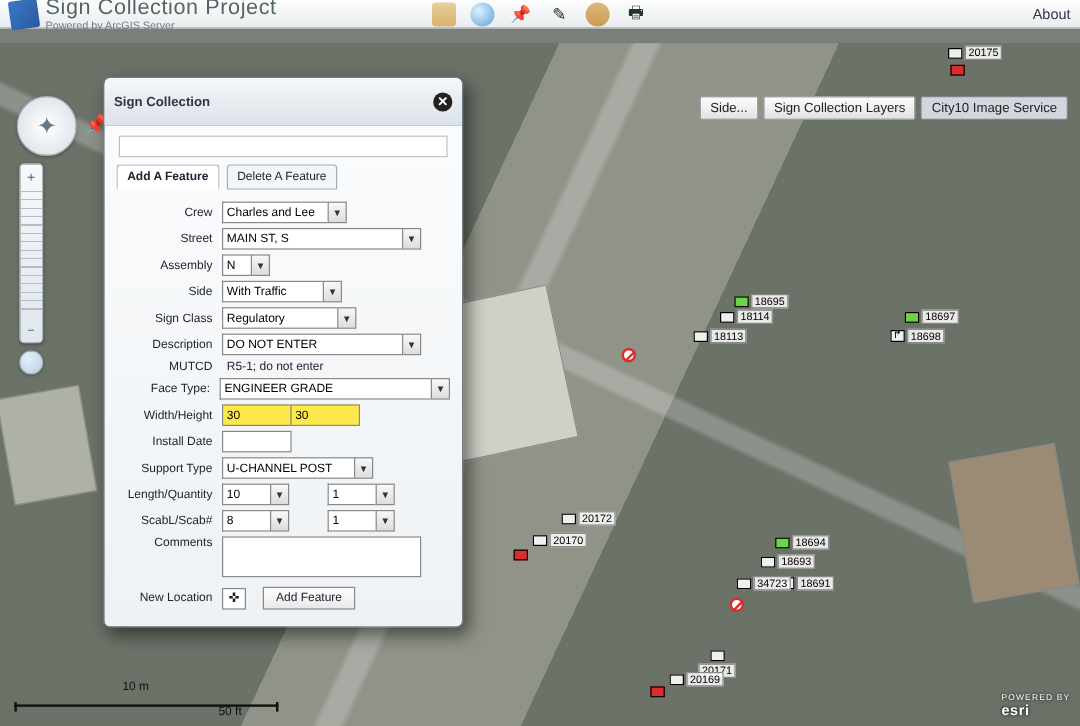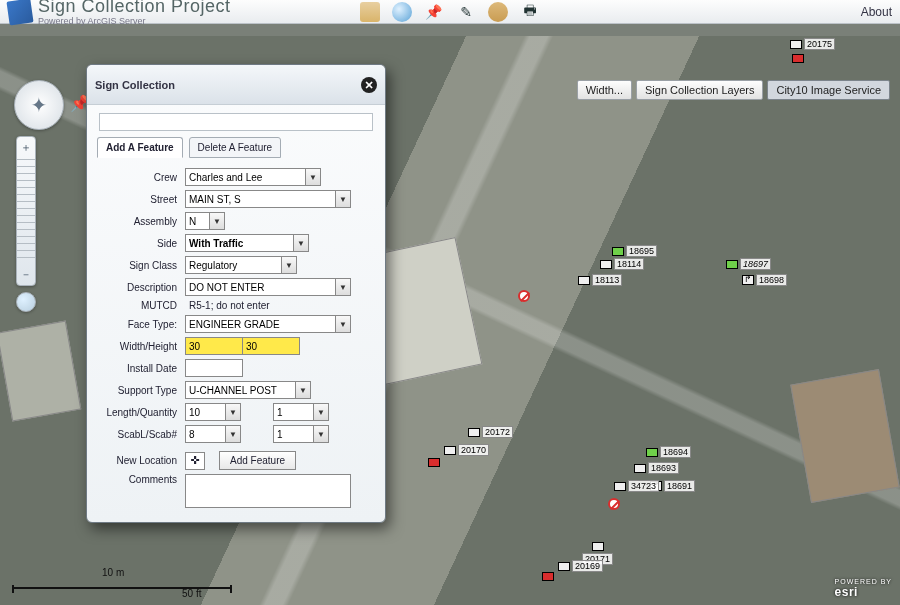--- a/index.html
+++ b/index.html
@@ -178,41 +178,41 @@
   <div class="nav-compass"></div>
   <div class="pushpin">📌</div>
   <div class="zoom-rail">
     <div class="zoom-btn">＋</div>
     <div class="zoom-ticks"></div>
     <div class="zoom-btn">－</div>
   </div>
   <div class="zoom-world"></div>
 
   <div class="layer-btns">
-    <div class="layer-btn">Width...</div>
+    <div class="layer-btn">Side...</div>
     <div class="layer-btn">Sign Collection Layers</div>
     <div class="layer-btn active">City10 Image Service</div>
   </div>
 
   <div class="marker" style="left:790px;top:2px;">
       <span class="sym white"></span>
       <span class="lbl">20175</span>
     </div>
   <div class="marker" style="left:792px;top:18px;">
       <span class="sym red"></span>
     </div>
   <div class="marker" style="left:612px;top:209px;">
       <span class="sym green"></span>
       <span class="lbl">18695</span>
     </div>
   <div class="marker" style="left:600px;top:222px;">
       <span class="sym white"></span>
       <span class="lbl">18114</span>
     </div>
-  <div class="marker" style="left:726px;top:222px;font-style:italic;">
+  <div class="marker" style="left:754px;top:222px;">
       <span class="sym green"></span>
       <span class="lbl">18697</span>
     </div>
   <div class="marker" style="left:578px;top:238px;">
       <span class="sym white"></span>
       <span class="lbl">18113</span>
     </div>
   <div class="marker" style="left:742px;top:238px;">
       <span class="arrow"></span>
       <span class="lbl">18698</span>
@@ -282,42 +282,42 @@
   <div class="panel-body">
     <div class="search-slot"></div>
     <div class="tabs">
       <div class="tab active">Add A Feature</div>
       <div class="tab">Delete A Feature</div>
     </div>
 
     <div class="form-row">
         <label>Crew</label>
       <div class="combo">
-          <input class="inp" style="width: 120px;" value="Charles and Lee">
+          <input class="inp" style="width: 88px;" value="Charles and Lee">
           <div class="dd">▼</div>
         </div>
     </div>
     <div class="form-row">
         <label>Street</label>
       <div class="combo">
           <input class="inp" style="width: 150px;" value="MAIN ST, S">
           <div class="dd">▼</div>
         </div>
     </div>
     <div class="form-row">
         <label>Assembly</label>
       <div class="combo">
           <input class="inp" style="width: 24px;" value="N">
           <div class="dd">▼</div>
         </div>
     </div>
     <div class="form-row">
         <label>Side</label>
       <div class="combo">
-          <input class="inp" style="width: 108px; font-weight: bold;" value="With Traffic">
+          <input class="inp" style="width: 84px;" value="With Traffic">
           <div class="dd">▼</div>
         </div>
     </div>
     <div class="form-row">
         <label>Sign Class</label>
       <div class="combo">
           <input class="inp" style="width: 96px;" value="Regulatory">
           <div class="dd">▼</div>
         </div>
     </div>
@@ -328,21 +328,21 @@
           <div class="dd">▼</div>
         </div>
     </div>
     <div class="form-row">
         <label>MUTCD</label>
       <span class="static-val">R5-1; do not enter</span>
     </div>
     <div class="form-row">
         <label>Face Type:</label>
       <div class="combo">
-          <input class="inp" style="width: 150px;" value="ENGINEER GRADE">
+          <input class="inp" style="width: 176px;" value="ENGINEER GRADE">
           <div class="dd">▼</div>
         </div>
     </div>
     <div class="form-row">
         <label>Width/Height</label>
       <input class="inp hl" style="width: 58px;" value="30">
       <input class="inp hl" style="width: 58px; margin-left: -1px;" value="30">
     </div>
     <div class="form-row">
         <label>Install Date</label>
@@ -374,23 +374,23 @@
         <div class="combo">
             <input class="inp" style="width: 40px;" value="8">
             <div class="dd">▼</div>
           </div>
         <div class="combo">
             <input class="inp" style="width: 40px;" value="1">
             <div class="dd">▼</div>
           </div>
       </div>
     </div>
+    <div class="form-row" style="align-items:flex-start">
+        <label>Comments</label>
+      <div class="textarea"></div>
+    </div>
     <div class="form-row" style="margin-top:8px">
         <label>New Location</label>
       <div class="loc-btn">✜</div>
       <div class="add-btn">Add Feature</div>
     </div>
-    <div class="form-row" style="align-items:flex-start">
-        <label>Comments</label>
-      <div class="textarea"></div>
-    </div>
   </div>
 </div>
 
 </body></html>

